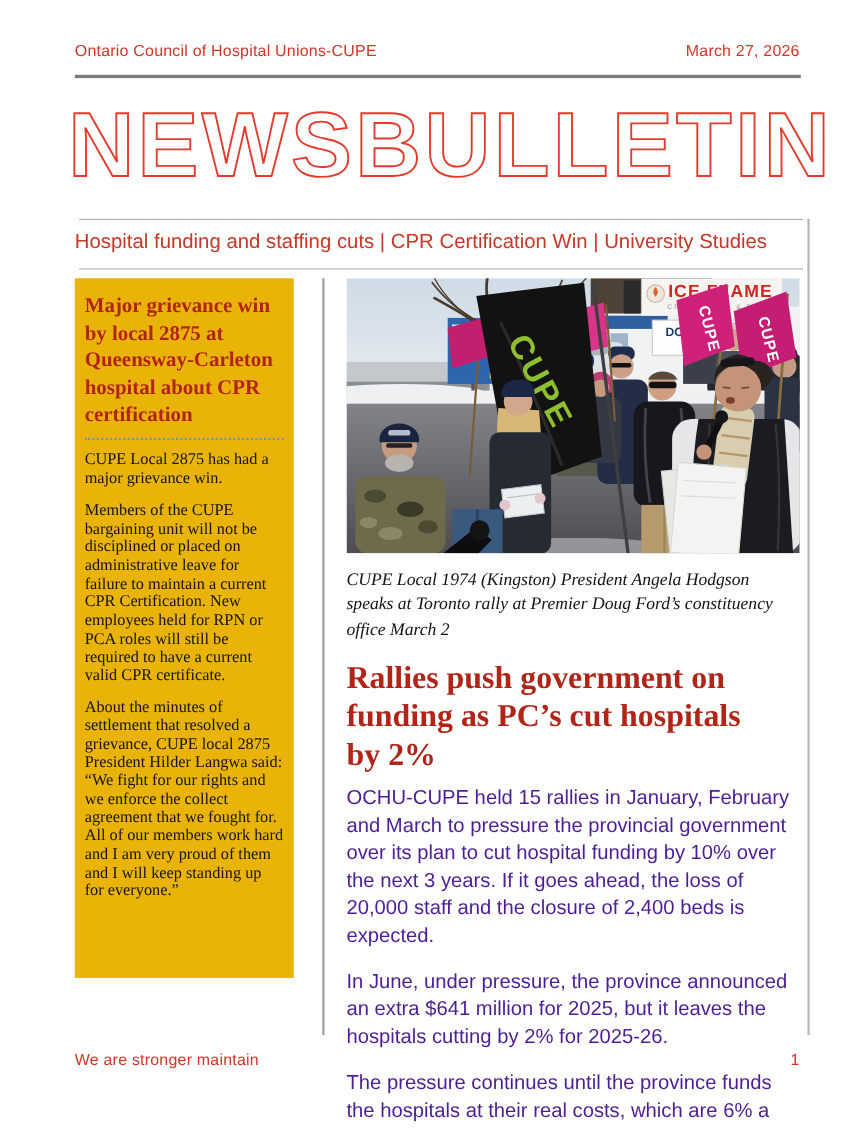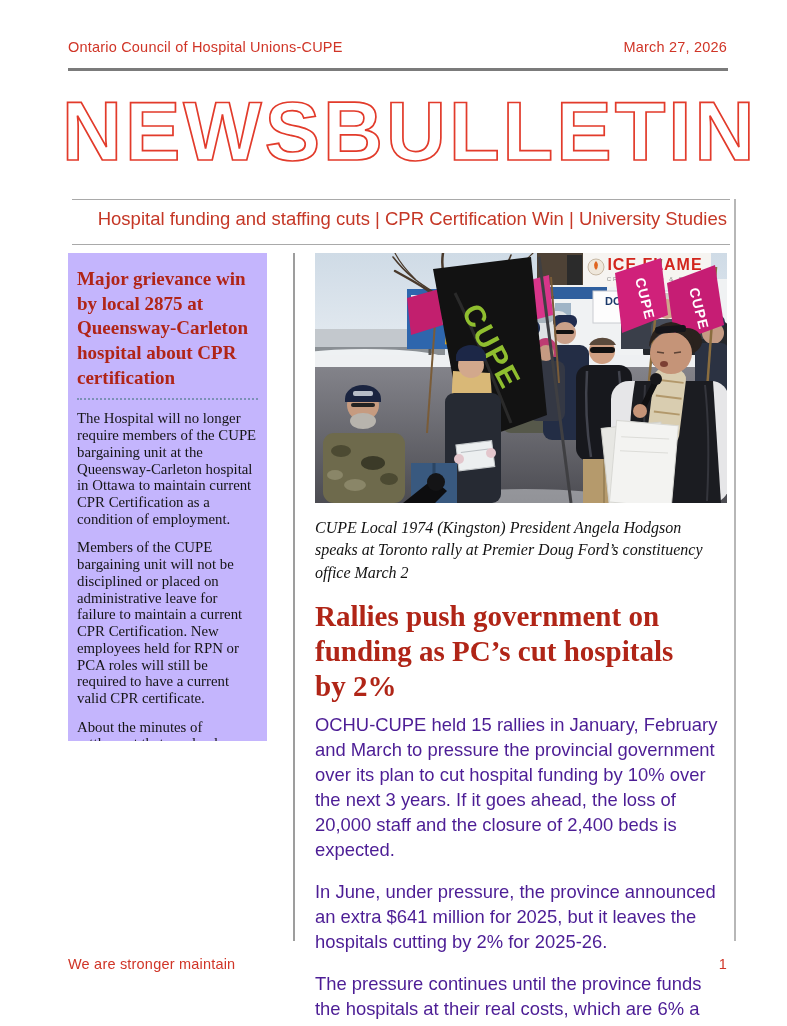--- a/index.html
+++ b/index.html
@@ -14,28 +14,28 @@
   #hdr-rule{left:68px;width:660px;top:68px;height:3px;background:#7b7b7b;}
 
   
   #masthead{left:62px;top:84px;width:672px;font-size:83px;font-weight:700;
             letter-spacing:3px;color:transparent;-webkit-text-stroke:1.7px #e23b2b;
             white-space:nowrap;}
   @supports not (-webkit-text-stroke:1px red){ #masthead{color:#e23b2b;} }
 
   .thin-rule{left:72px;width:658px;height:1px;background:#a9a9a9;}
   #rule-a{top:199px;} #rule-b{top:244px;}
-  #subtitle{left:68px;top:208px;width:659px;text-align:right;
+  #subtitle{left:68px;top:208px;width:659px;text-align:left;
             font-size:18.5px;color:#c53726;}
 
   
   #right-rule{left:734px;top:199px;width:2px;height:742px;background:#b7b7b7;}
 
   
-  #sidebar{left:68px;top:253px;width:199px;height:488px;background:#c4b5fd;
+  #sidebar{left:68px;top:253px;width:199px;height:636px;background:#eab308;
            box-sizing:border-box;padding:12px 9px 0 9px;overflow:hidden;}
   #sidebar h2{margin:2px 0 8px 0;font-family:"Liberation Serif",serif;
               font-size:19px;line-height:1.3;font-weight:bold;color:#b02517;}
   #sidebar .dotted{border:none;border-top:2px dotted #7d91b6;margin:8px 0 10px 0;}
   #sidebar p{margin:0 0 12px 0;font-family:"Liberation Serif",serif;
              font-size:14.8px;line-height:1.13;color:#151515;}
 
   #col-divider{left:293px;top:253px;width:2px;height:688px;background:#9d9d9d;}
 
   
@@ -61,21 +61,21 @@
 
 <div class="abs thin-rule" id="rule-a"></div>
 <div class="abs" id="subtitle">Hospital funding and staffing cuts | CPR Certification Win | University Studies</div>
 <div class="abs thin-rule" id="rule-b"></div>
 
 <div class="abs" id="right-rule"></div>
 
 <aside class="abs" id="sidebar">
   <h2>Major grievance win by local 2875 at Queensway-Carleton hospital about CPR certification</h2>
   <hr class="dotted">
-  <p>The Hospital will no longer require members of the CUPE bargaining unit at the Queensway-Carleton hospital in Ottawa to maintain current CPR Certification as a condition of employment.</p>
+  <p>CUPE Local 2875 has had a major grievance win.</p>
   <p>Members of the CUPE bargaining unit will not be disciplined or placed on administrative leave for failure to maintain a current CPR Certification. New employees held for RPN or PCA roles will still be required to have a current valid CPR certificate.</p>
   <p>About the minutes of settlement that resolved a grievance, CUPE local 2875 President Hilder Langwa said: “We fight for our rights and we enforce the collect agreement that we fought for. All of our members work hard and I am very proud of them and I will keep standing up for everyone.”</p>
 </aside>
 
 <div class="abs" id="col-divider"></div>
 
 <main class="abs" id="main">
 
   <svg id="photo" viewBox="0 0 412 250" xmlns="http://www.w3.org/2000/svg">
     <defs>

